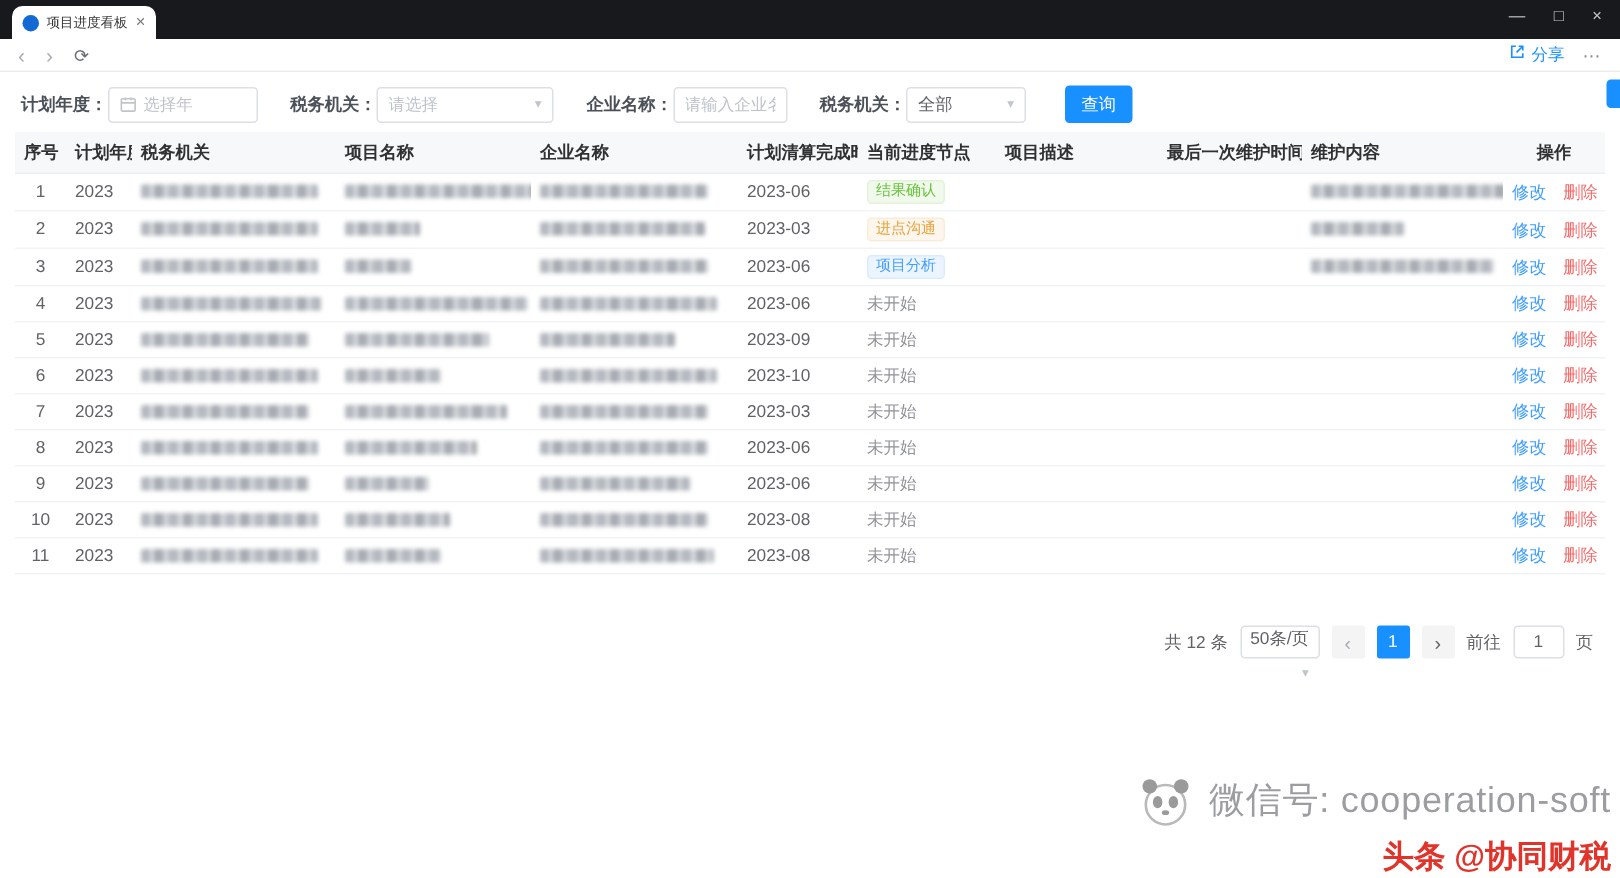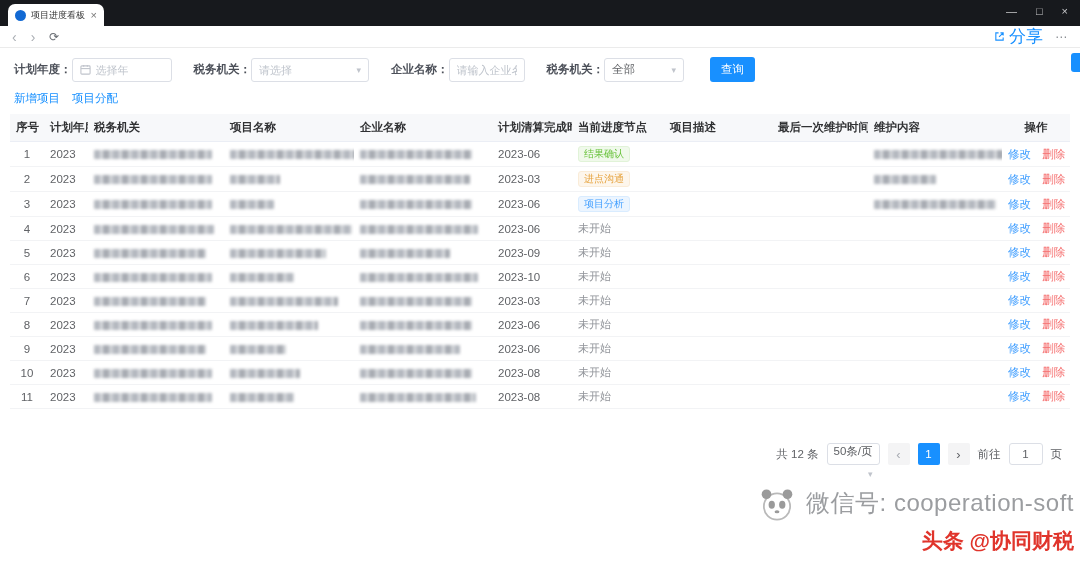--- a/index.html
+++ b/index.html
@@ -12,21 +12,21 @@
   .favicon { width:11px; height:11px; border-radius:50%; background:#1269d3; flex:none; }
   .tab-title { font-size:9px; color:#333; flex:1; white-space:nowrap; overflow:hidden; }
   .tab-close { font-size:11px; color:#777; cursor:pointer; }
   .win-controls { position:absolute; right:12px; top:5px; display:flex; gap:19px; color:#c9cacc; font-size:11px; }
   .win-controls span { cursor:pointer; }
 
   .navbar { height:22px; background:#fff; border-bottom:1px solid #ebebeb; display:flex; align-items:center; padding:0 12px; }
   .nav-ic { color:#a9adb3; font-size:14px; line-height:1; margin-right:14px; cursor:pointer; }
   .nav-ic.refresh { color:#6b6f75; font-size:12px; }
   .nav-right { margin-left:auto; display:flex; align-items:center; gap:12px; }
-  .share { display:flex; align-items:center; gap:4px; color:#1890ff; font-size:17px; cursor:pointer; }
+  .share { display:flex; align-items:flex-start; gap:4px; color:#1890ff; font-size:11px; cursor:pointer; }
   .more { color:#8a8d92; font-size:12px; letter-spacing:1px; cursor:pointer; }
 
   .side-float { position:absolute; right:0; top:53px; width:9px; height:19px; background:#1890ff; border-radius:3px 0 0 3px; }
 
   
   .filters { display:flex; align-items:center; padding:9px 14px 6px; font-size:11.5px; color:#4c5059; }
   .f-label { font-weight:600; white-space:nowrap; }
   .f-group { display:flex; align-items:center; margin-right:22px; }
   .f-box { height:24px; border:1px solid #dcdfe6; border-radius:3px; display:flex; align-items:center; padding:0 7px; gap:5px; background:#fff; color:#606266; }
   .f-box input { border:none; outline:none; width:100%; font-size:11px; color:#606266; font-family:Liberation Serif, serif; background:transparent; }
@@ -59,21 +59,21 @@
 
   
   .pagination { display:flex; align-items:center; justify-content:flex-end; gap:8px; padding:0 18px; margin-top:34px; font-size:11.5px; color:#606266; }
   .pg-size { height:22px; border:1px solid #dcdfe6; border-radius:3px; display:flex; align-items:center; padding:0 6px; gap:10px; color:#606266; cursor:pointer; background:#fff;flex-direction:column; }
   .pg-btn { width:22px; height:22px; border:none; background:#f4f4f5; border-radius:2px; color:#a8abb2; font-size:13px; cursor:pointer; line-height:1; }
   .pg-btn.next { color:#606266; }
   .pg-page { width:22px; height:22px; border:none; background:#1890ff; border-radius:2px; color:#fff; font-size:11.5px; cursor:pointer; }
   .pg-goto { width:34px; height:22px; border:1px solid #dcdfe6; border-radius:3px; text-align:center; font-size:11.5px; color:#606266; outline:none; font-family:inherit; }
 
   
-  .watermark { position:absolute; right:6px; bottom:30px; text-align:right; }
+  .watermark { position:absolute; right:6px; bottom:0; text-align:right; }
   .wm-top { display:flex; align-items:center; gap:8px; justify-content:flex-end; }
   .wm-wechat { color:#9b9da0; font-size:24px; letter-spacing:0.5px; }
   .wm-toutiao { color:#e0342b; font-size:21px; font-weight:bold; margin-top:3px; }
 </style>
 </head>
 <body>
 
 <div class="window">
 
   <div class="titlebar">
@@ -136,24 +136,20 @@
     <div class="f-group">
       <span class="f-label">税务机关：</span>
       <div class="f-box w-node">
         <span>全部</span>
         <span class="caret">▾</span>
       </div>
     </div>
     <button class="btn-primary">查询</button>
   </div>
 
-  <div class="quick-links">
-    <a>新增项目</a>
-    <a>项目分配</a>
-  </div>
 
   <div class="table-wrap">
     <table>
       <colgroup>
         <col style="width:34px">
           <col style="width:44px">
           <col style="width:136px">
           <col style="width:130px">
         <col style="width:138px">
           <col style="width:80px">

